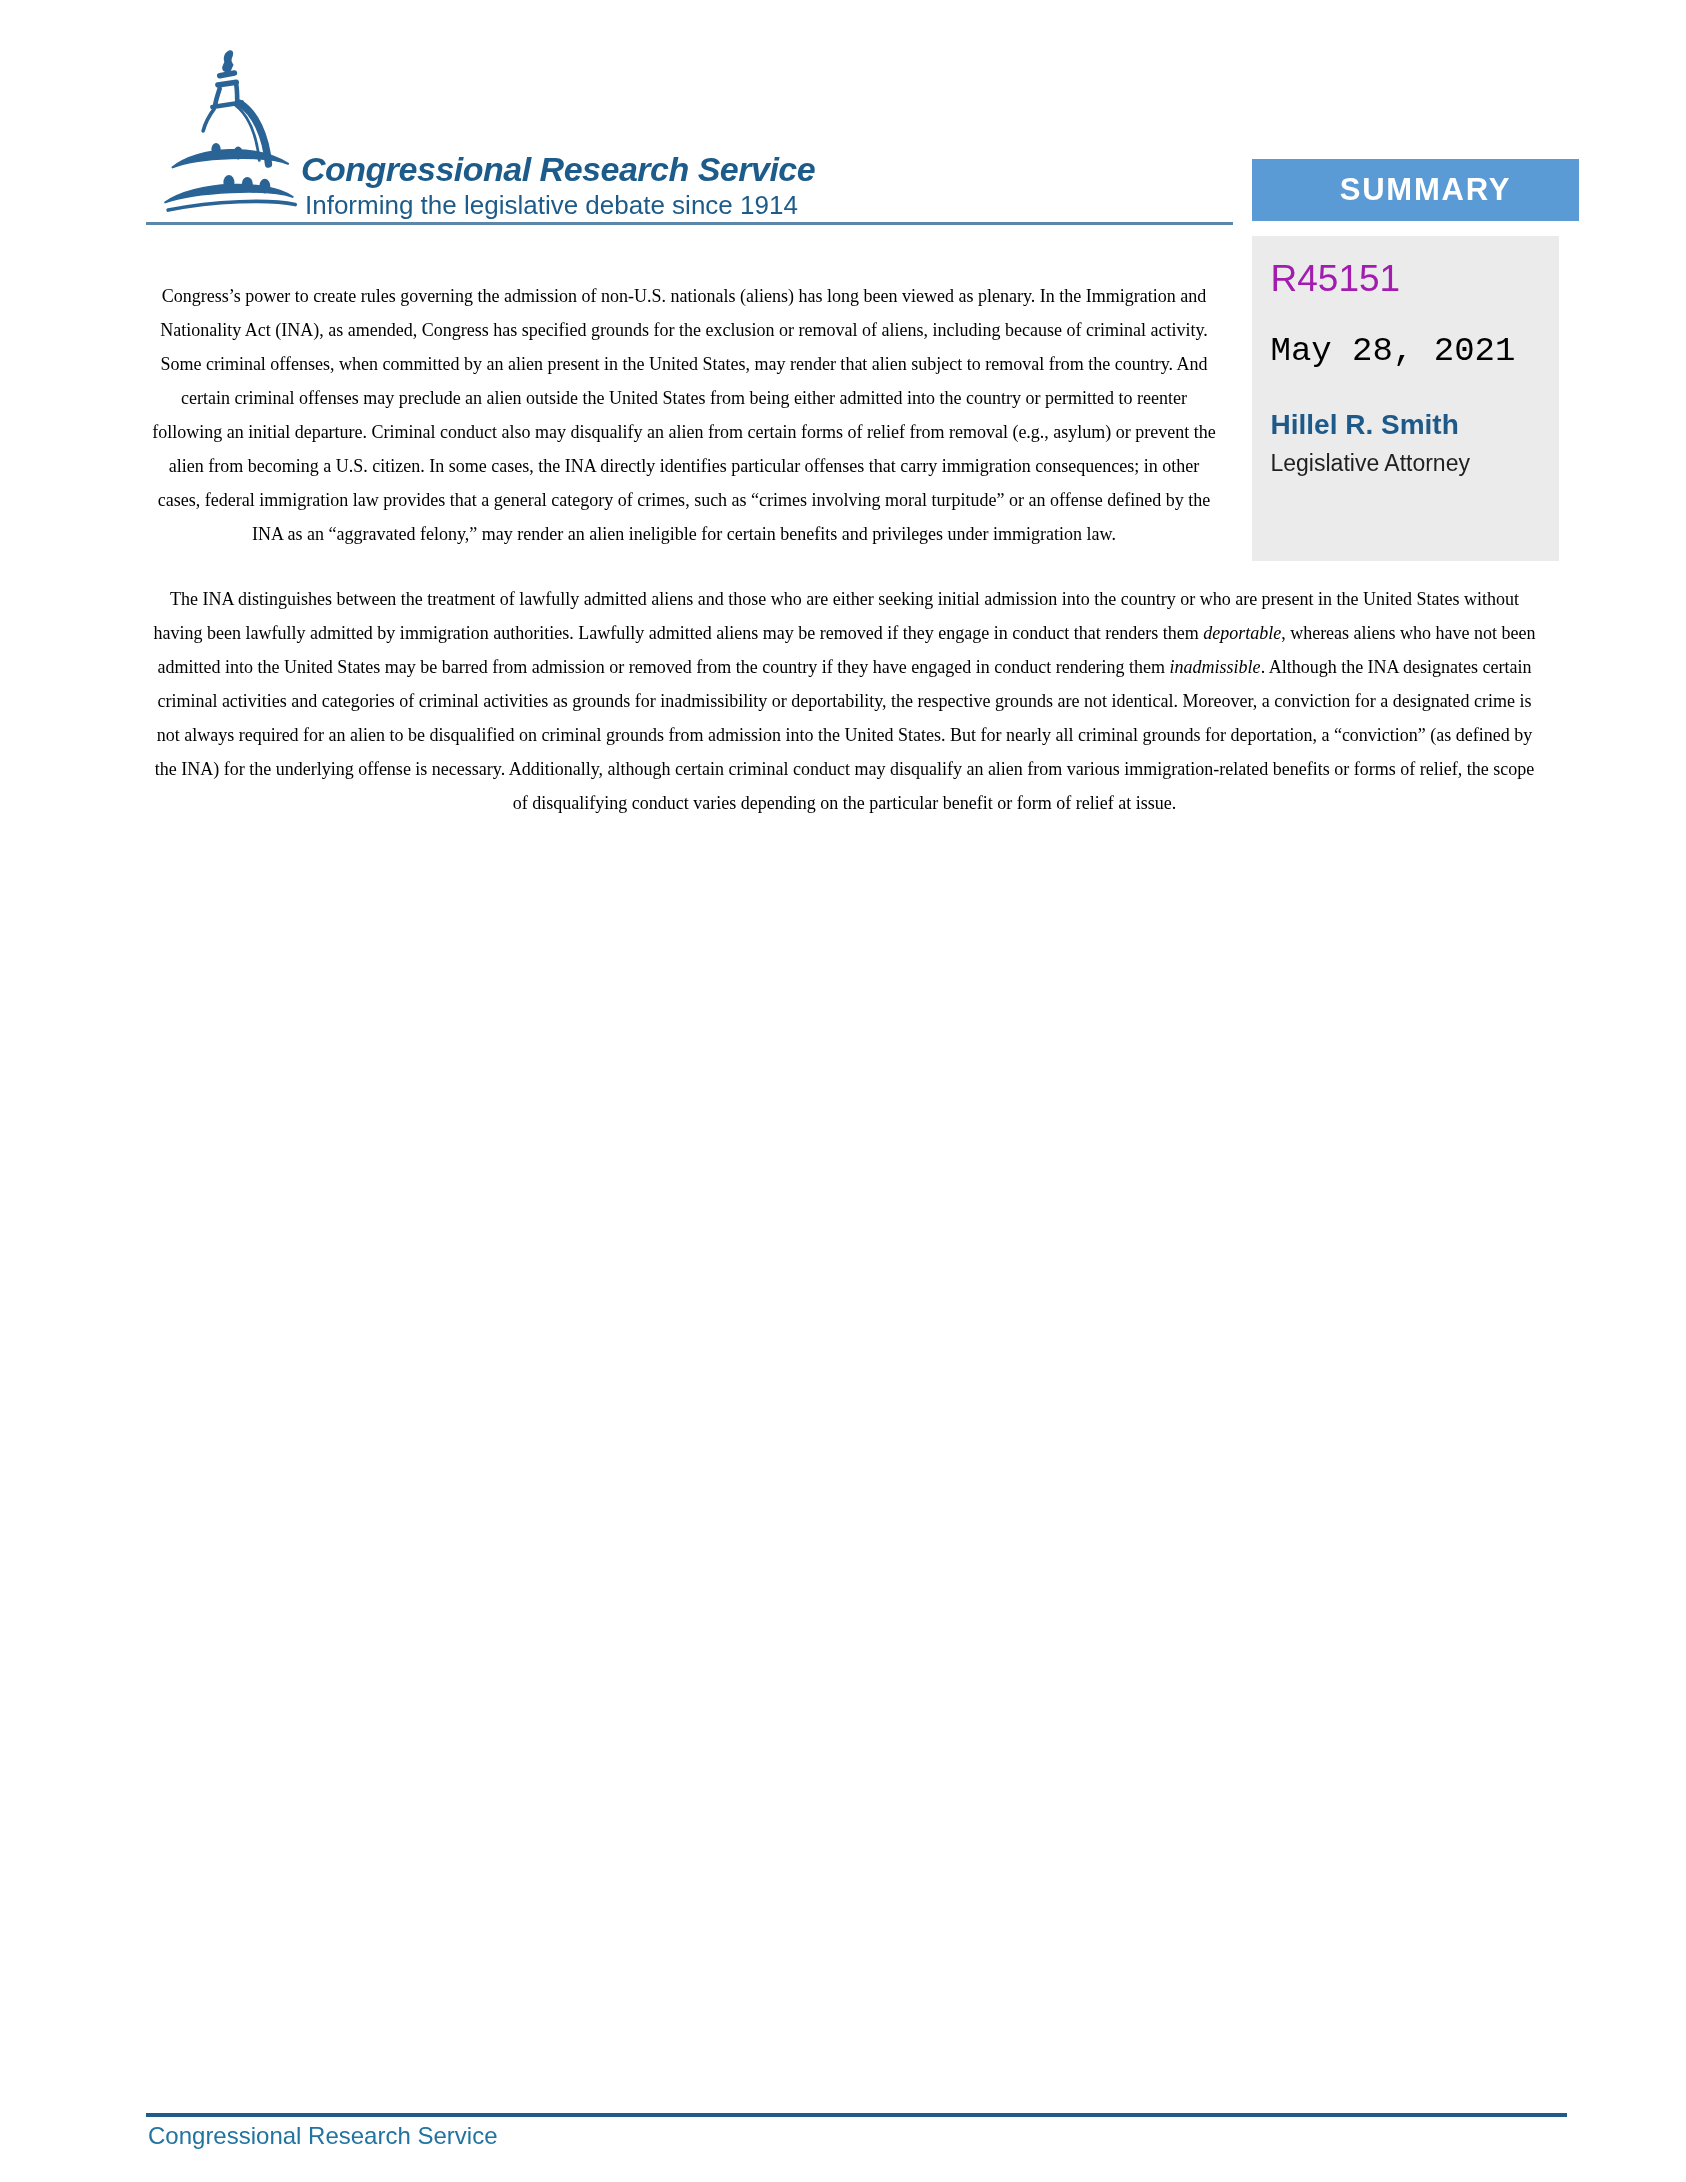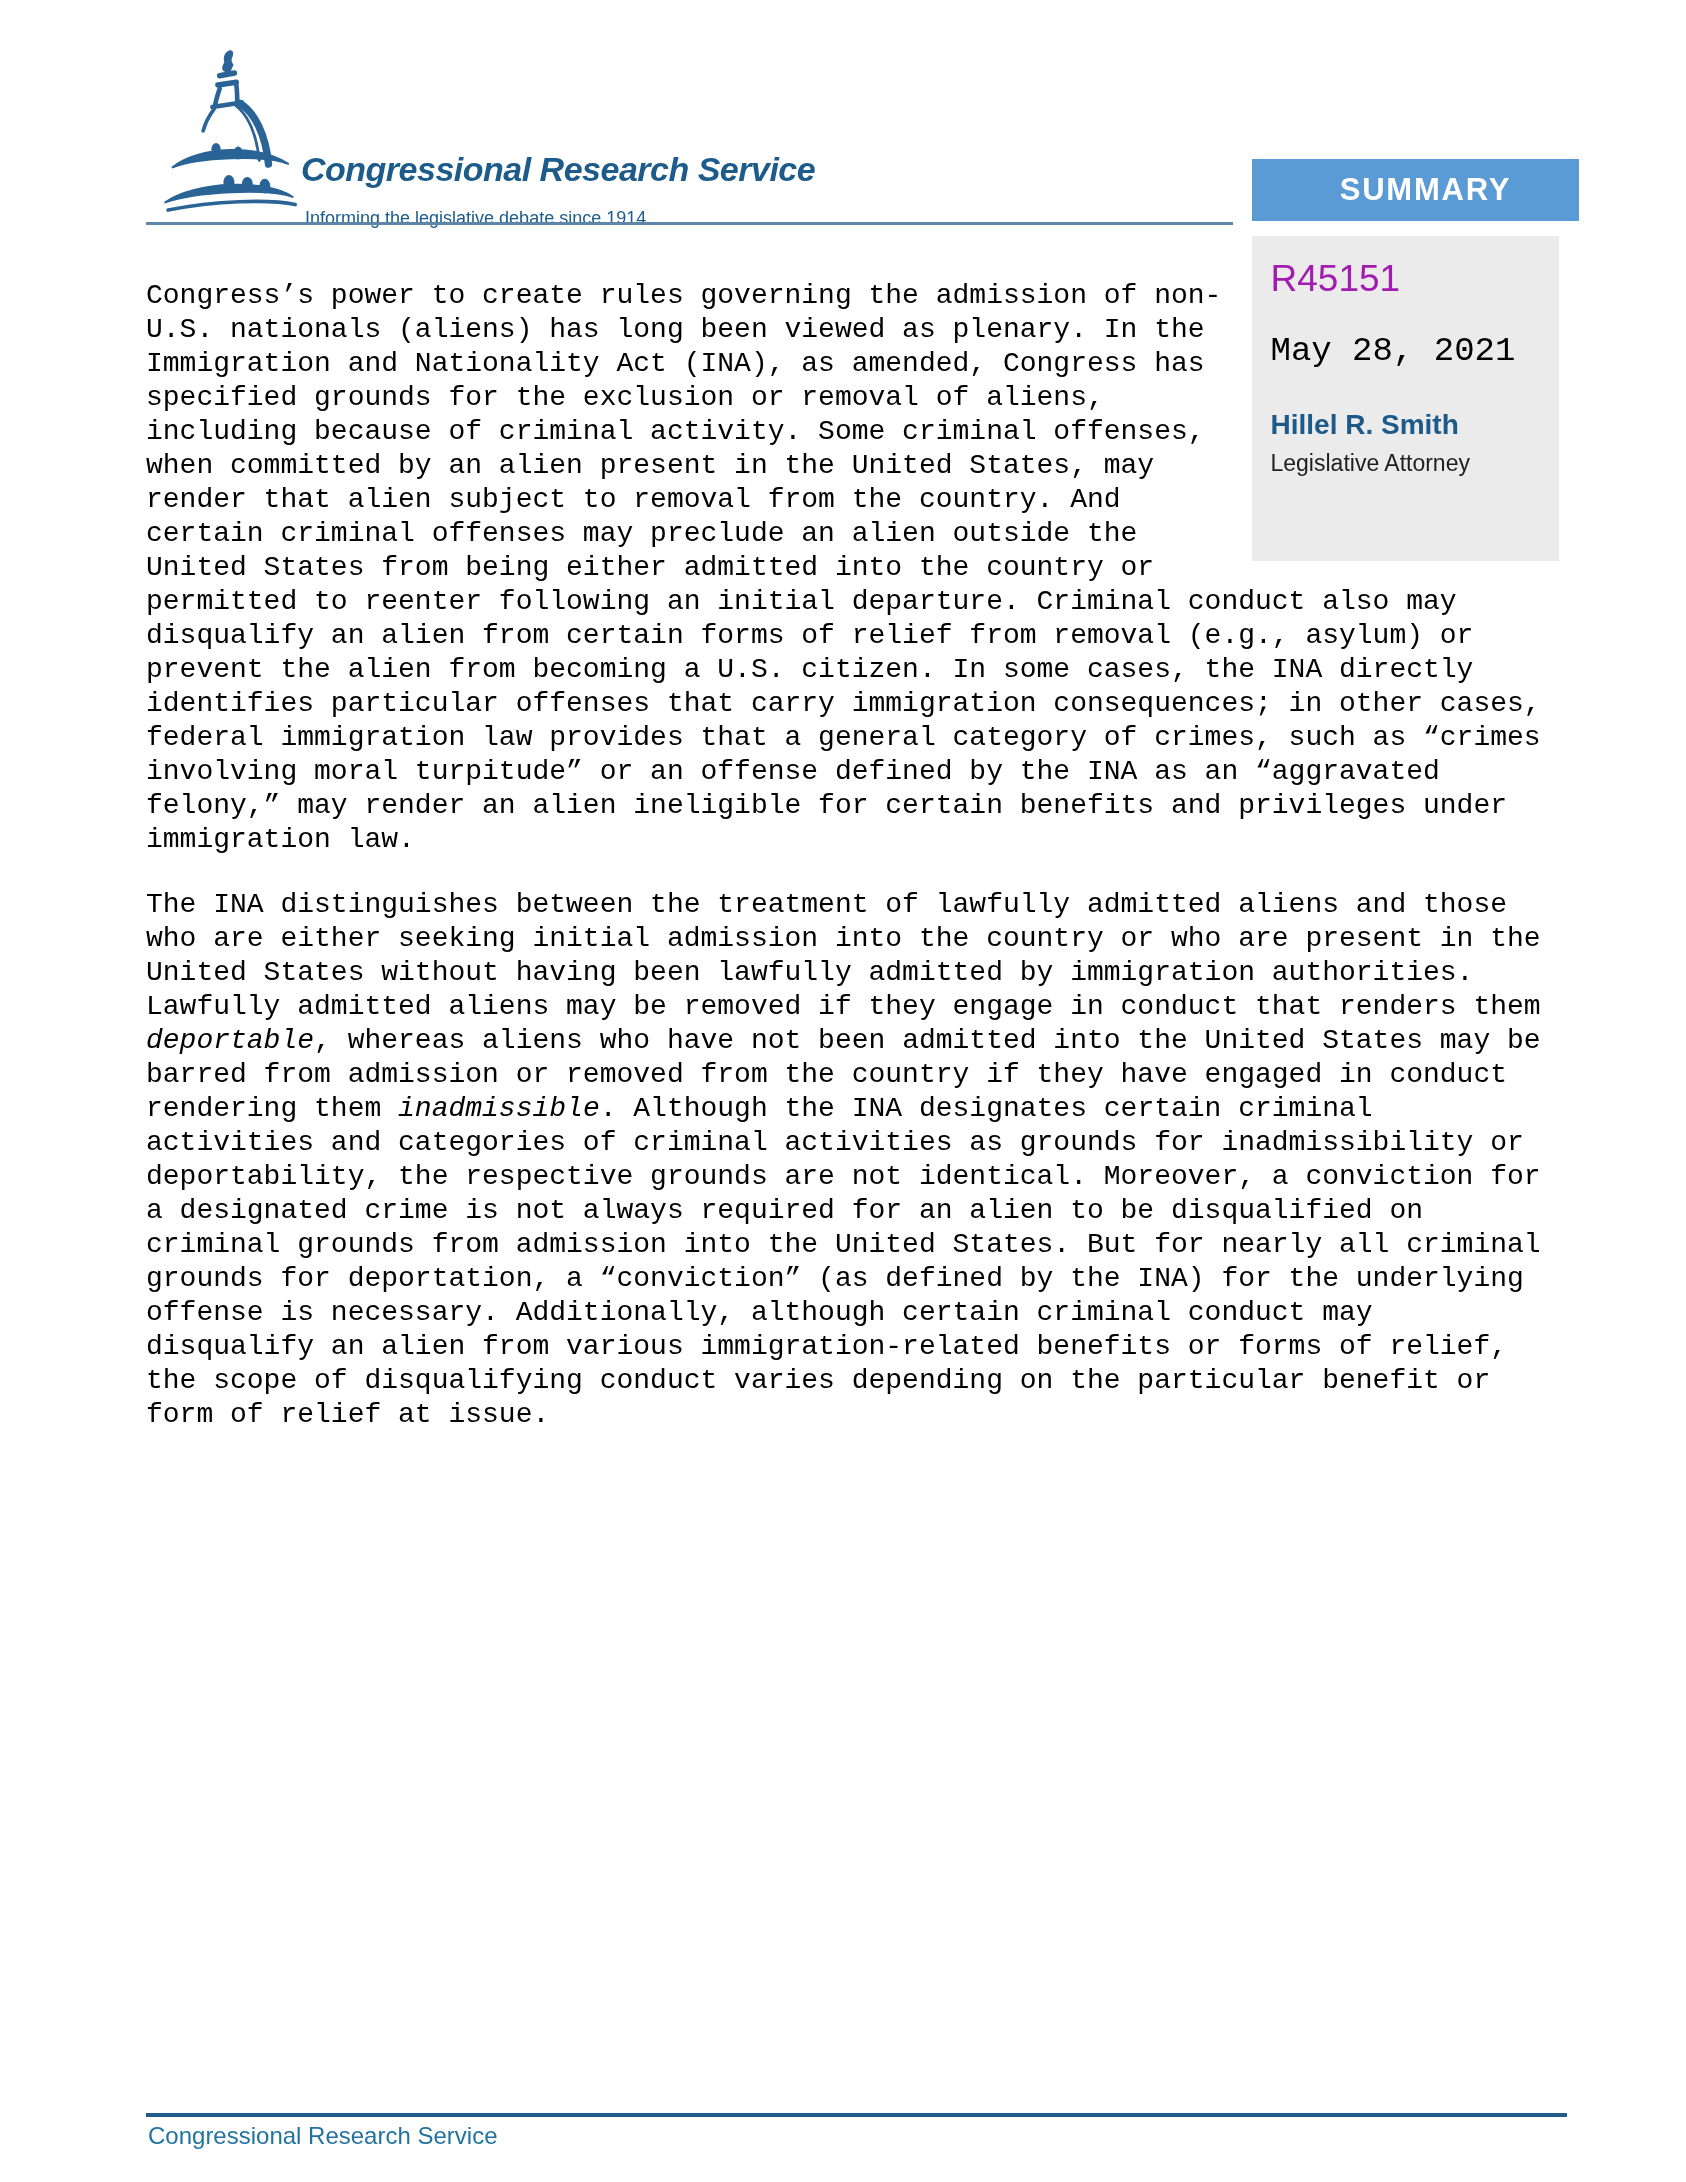--- a/index.html
+++ b/index.html
@@ -16,21 +16,21 @@
   .capitol-icon { position: absolute; left: 159px; top: 46px; }
   .brand-wordmark {
     position: absolute; left: 301px; top: 150px;
     font-family: "Liberation Sans", sans-serif;
     font-weight: bold; font-style: italic;
     font-size: 34px; letter-spacing: -0.5px;
     color: #1d5c8a; white-space: nowrap;
   }
   .brand-tagline {
     position: absolute; left: 305px; top: 190px;
-    font-size: 18px; color: #1d5c8a; white-space: nowrap; margin-top: 18px;
+    font-size: 26px; color: #1d5c8a; white-space: nowrap;
   }
   .header-rule {
     position: absolute; left: 146px; top: 222px;
     width: 1087px; height: 2.8px; background: #5d87a8;
   }
 
   
   .summary-banner {
     position: absolute; left: 1252px; top: 159px;
     width: 307px; height: 62px;
@@ -73,24 +73,24 @@
     float: right; width: 321px; height: 286px;
   }
   h1.report-title {
     margin: 0 0 39px 0;
     font-family: "Liberation Sans", sans-serif;
     font-weight: bold; font-size: 41px; line-height: 48px;
     color: #1a5a9b;
   }
   p.body-paragraph {
     margin: 0 0 31px 0;
-    font-family: Liberation Mono, monospace;
-    font-size: 28px; line-height: 34px;
+    font-family: Liberation Serif, serif;
+    font-size: 18px; line-height: 34px;
     color: #000000;
-    text-align: left;
+    text-align: center;
   }
   p.body-paragraph em { font-style: italic; }
 
   
   .footer-rule {
     position: absolute; left: 146px; top: 2113px;
     width: 1421px; height: 3.7px; background: #1f5c8b;
   }
   .footer-brand {
     position: absolute; left: 148px; top: 2122px;

